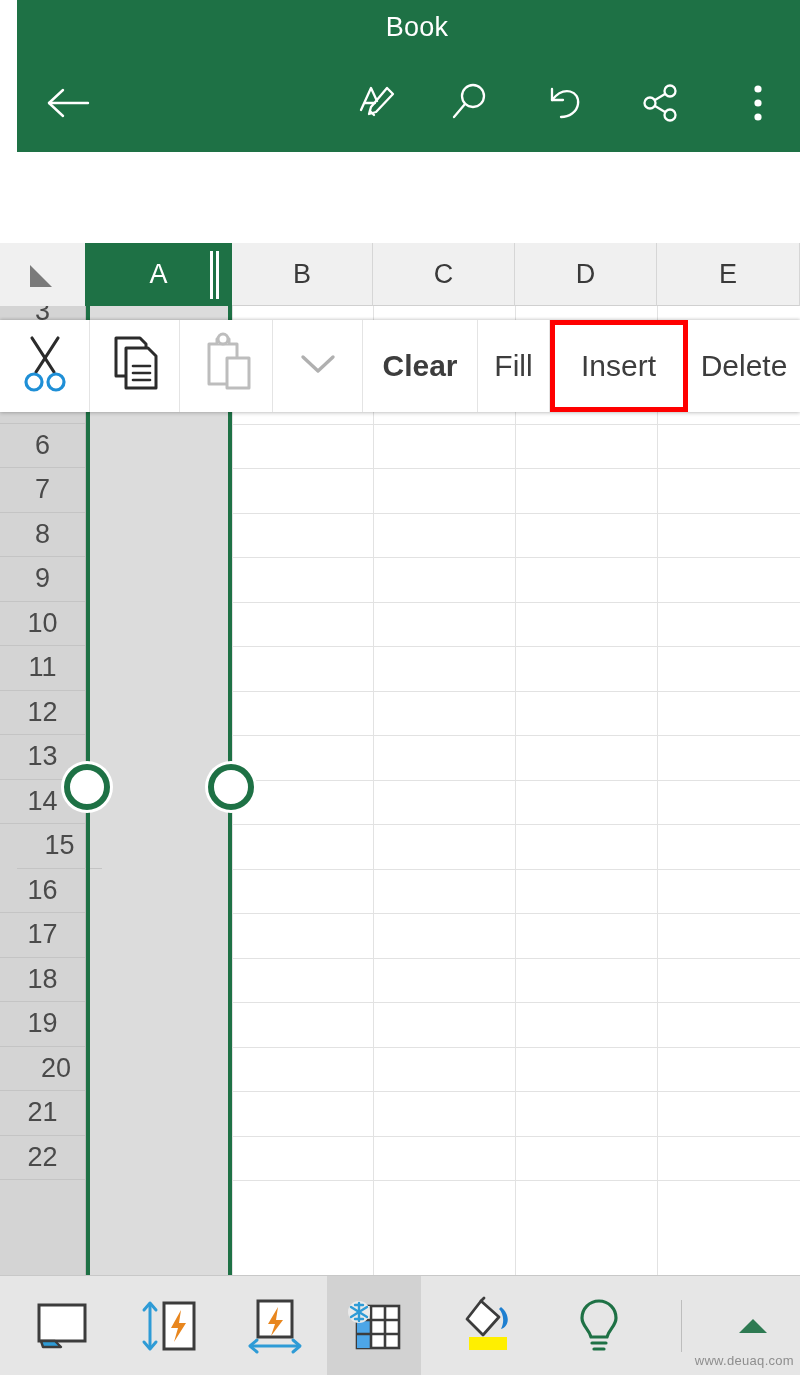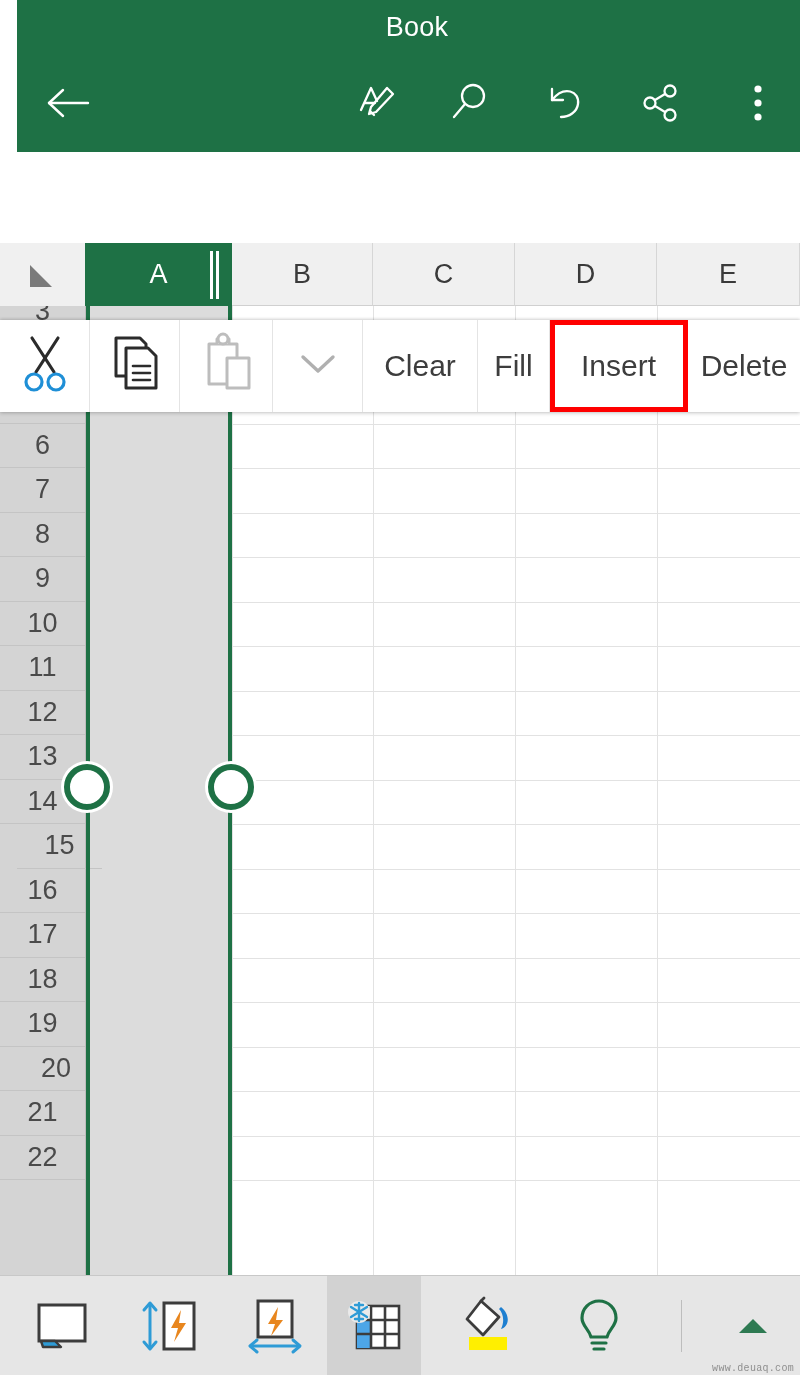--- a/index.html
+++ b/index.html
@@ -139,23 +139,23 @@
     position:absolute;left:0;top:1275px;width:800px;height:100px;
     background:#e6e6e6;border-top:1px solid #c8c8c8;
   }
   .bitem{
     position:absolute;top:0;width:94px;height:100px;
     display:flex;align-items:center;justify-content:center;
   }
   .bitem.active{background:#d2d2d2;}
   .bsep{position:absolute;top:24px;width:1px;height:52px;background:#bdbdbd;}
   .watermark{
-    position:absolute;right:6px;bottom:2px;
-    font-size:10px;color:#8e8e8e;letter-spacing:.3px;
-    font-family:Liberation Mono, monospace;
+    position:absolute;right:6px;bottom:8px;
+    font-size:13px;color:#8e8e8e;letter-spacing:.3px;
+    font-family:Liberation Sans, sans-serif;
   }
 </style>
 </head>
 <body>
 
 <div id="app">
 
   <div class="topbar">
     <div class="title">Book</div>
 
@@ -368,21 +368,21 @@
               <path d="M20 12 V7 H32 V12" fill="#ffffff"></path>
               <circle cx="26" cy="7" r="5" fill="#ffffff"></circle>
               <rect x="30" y="26" width="22" height="30" fill="#ffffff"></rect>
             </svg></span>
         </div>
         <div class="ctxitem dim" style="left: 273px; width: 90px;">
           <span><svg width="48" height="30" viewBox="0 0 48 30" fill="none" stroke="#b0b0b0" stroke-width="3.4" stroke-linecap="round" stroke-linejoin="round">
               <polyline points="9,9 24,23 39,9"></polyline>
             </svg></span>
         </div>
-        <div class="ctxitem" style="left: 363px; width: 115px;">
+        <div class="ctxitem" style="left: 363px; width: 115px; font-weight: bold;">
           <span>Clear</span>
         </div>
         <div class="ctxitem" style="left: 478px; width: 72px;">
           <span>Fill</span>
         </div>
         <div class="ctxitem" style="left: 550px; width: 138px;">
           <span>Insert</span>
         </div>
         <div class="ctxitem noborder" style="left: 688px; width: 112px;">
           <span>Delete</span>

